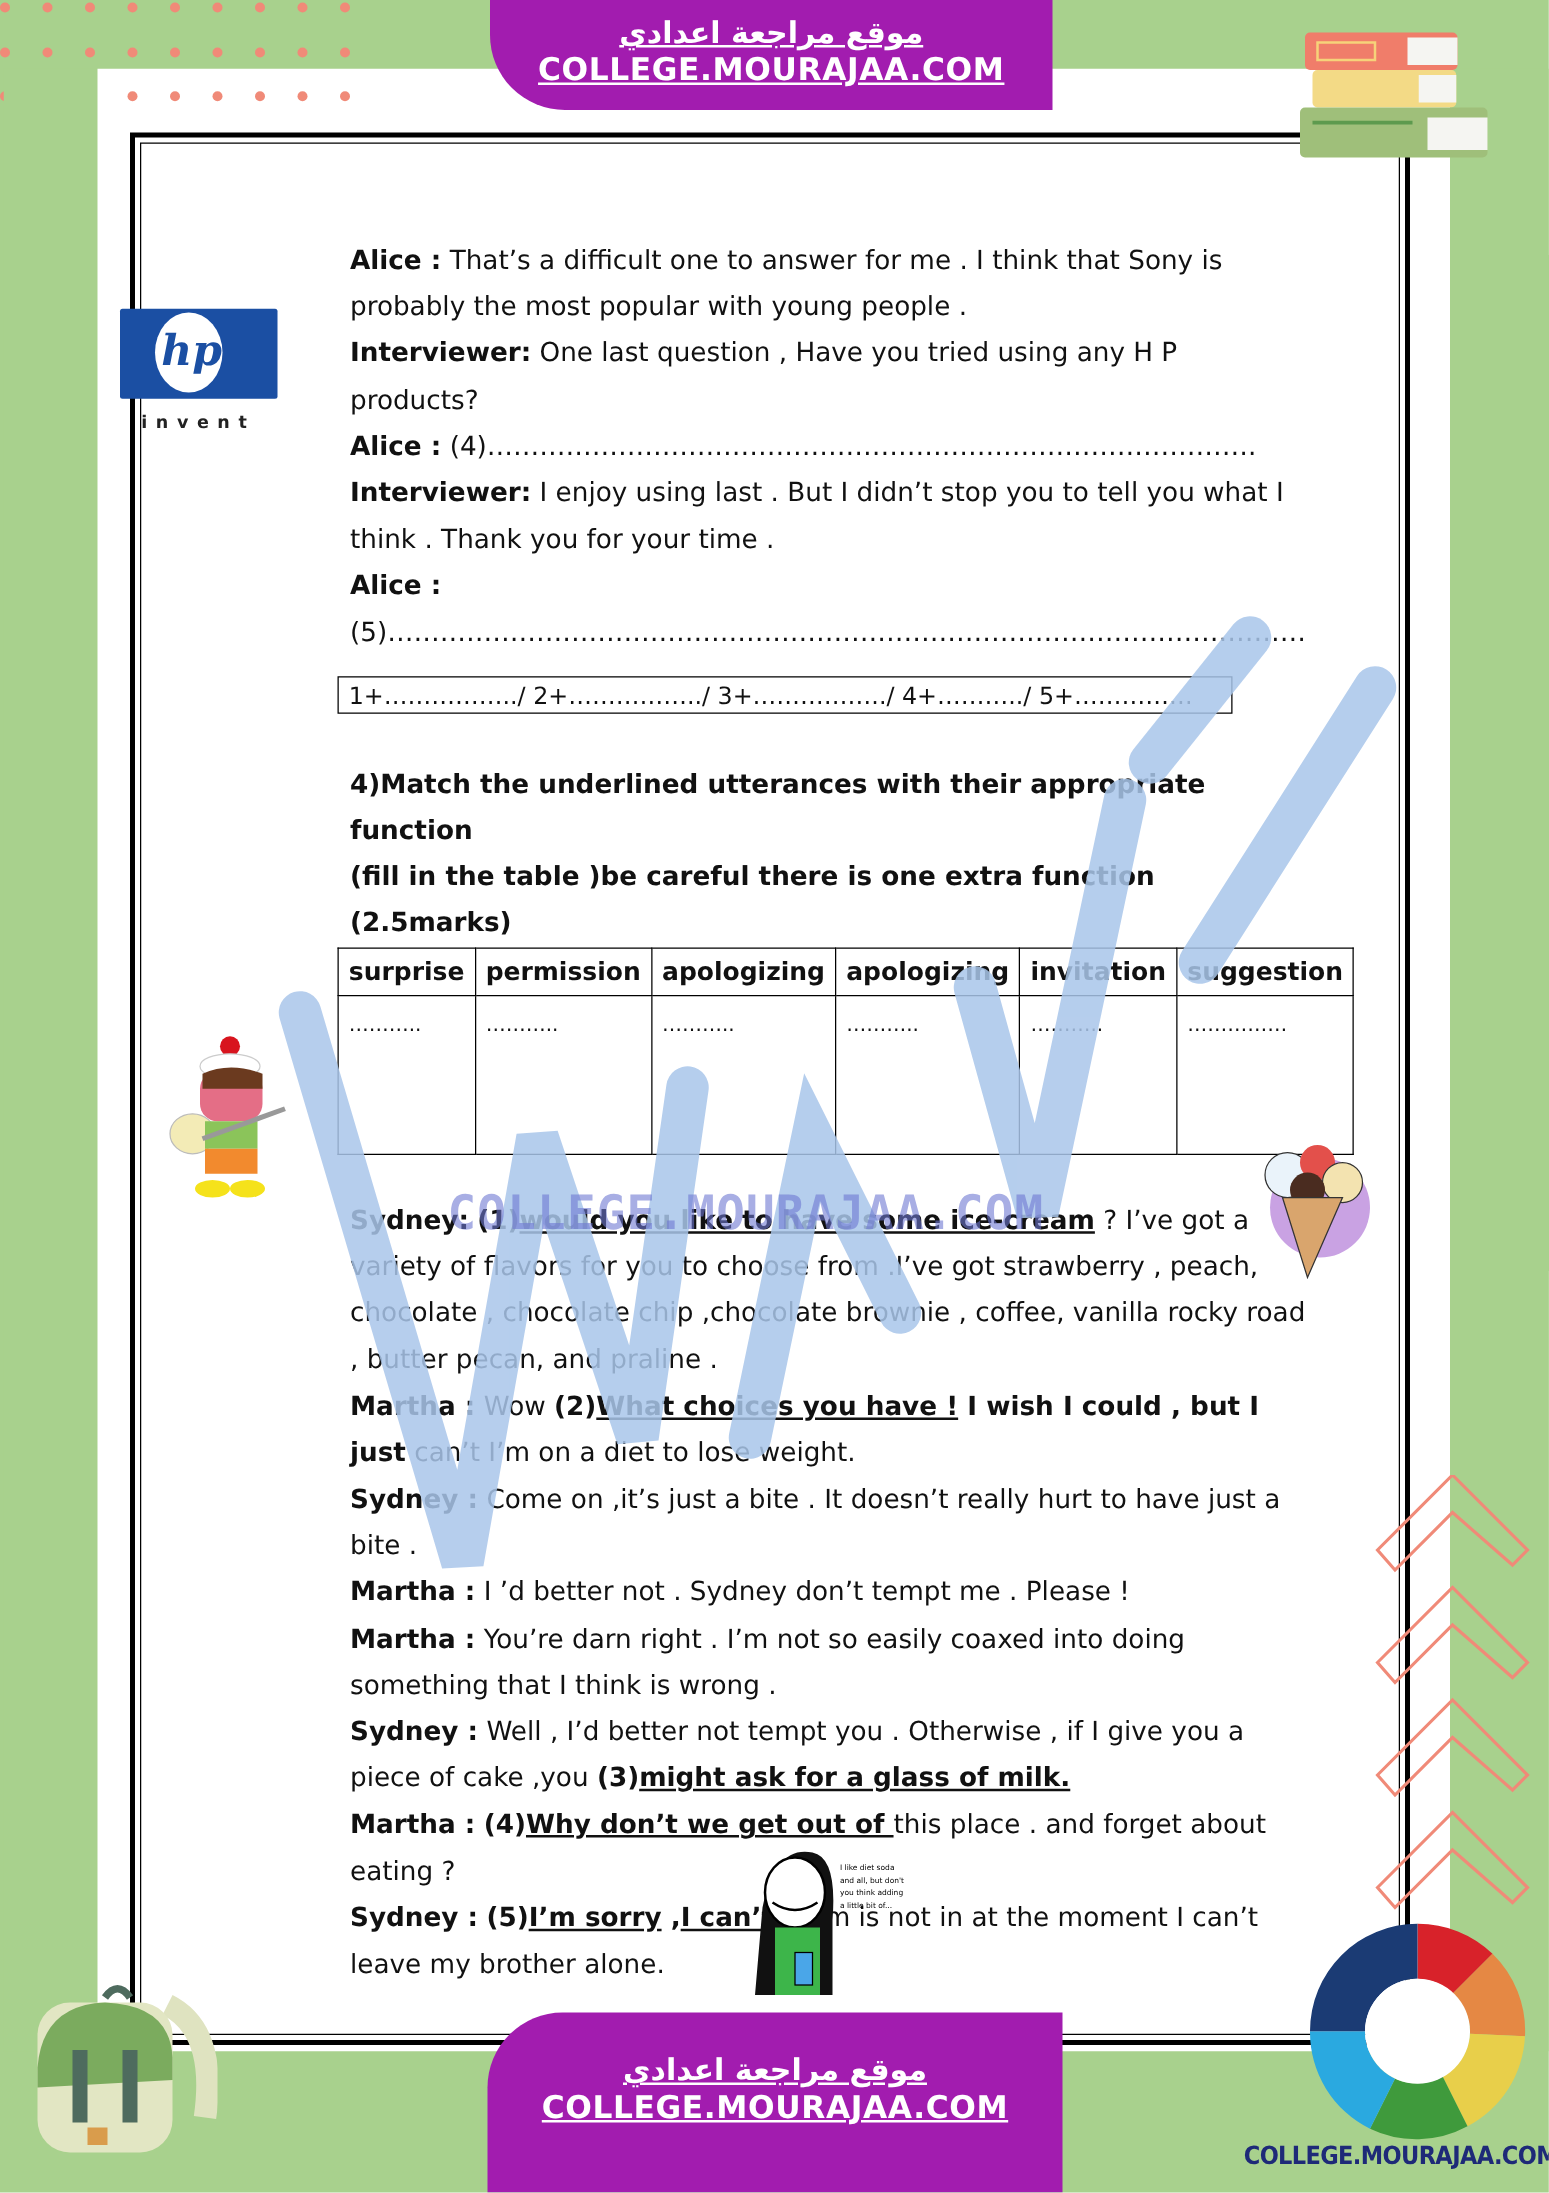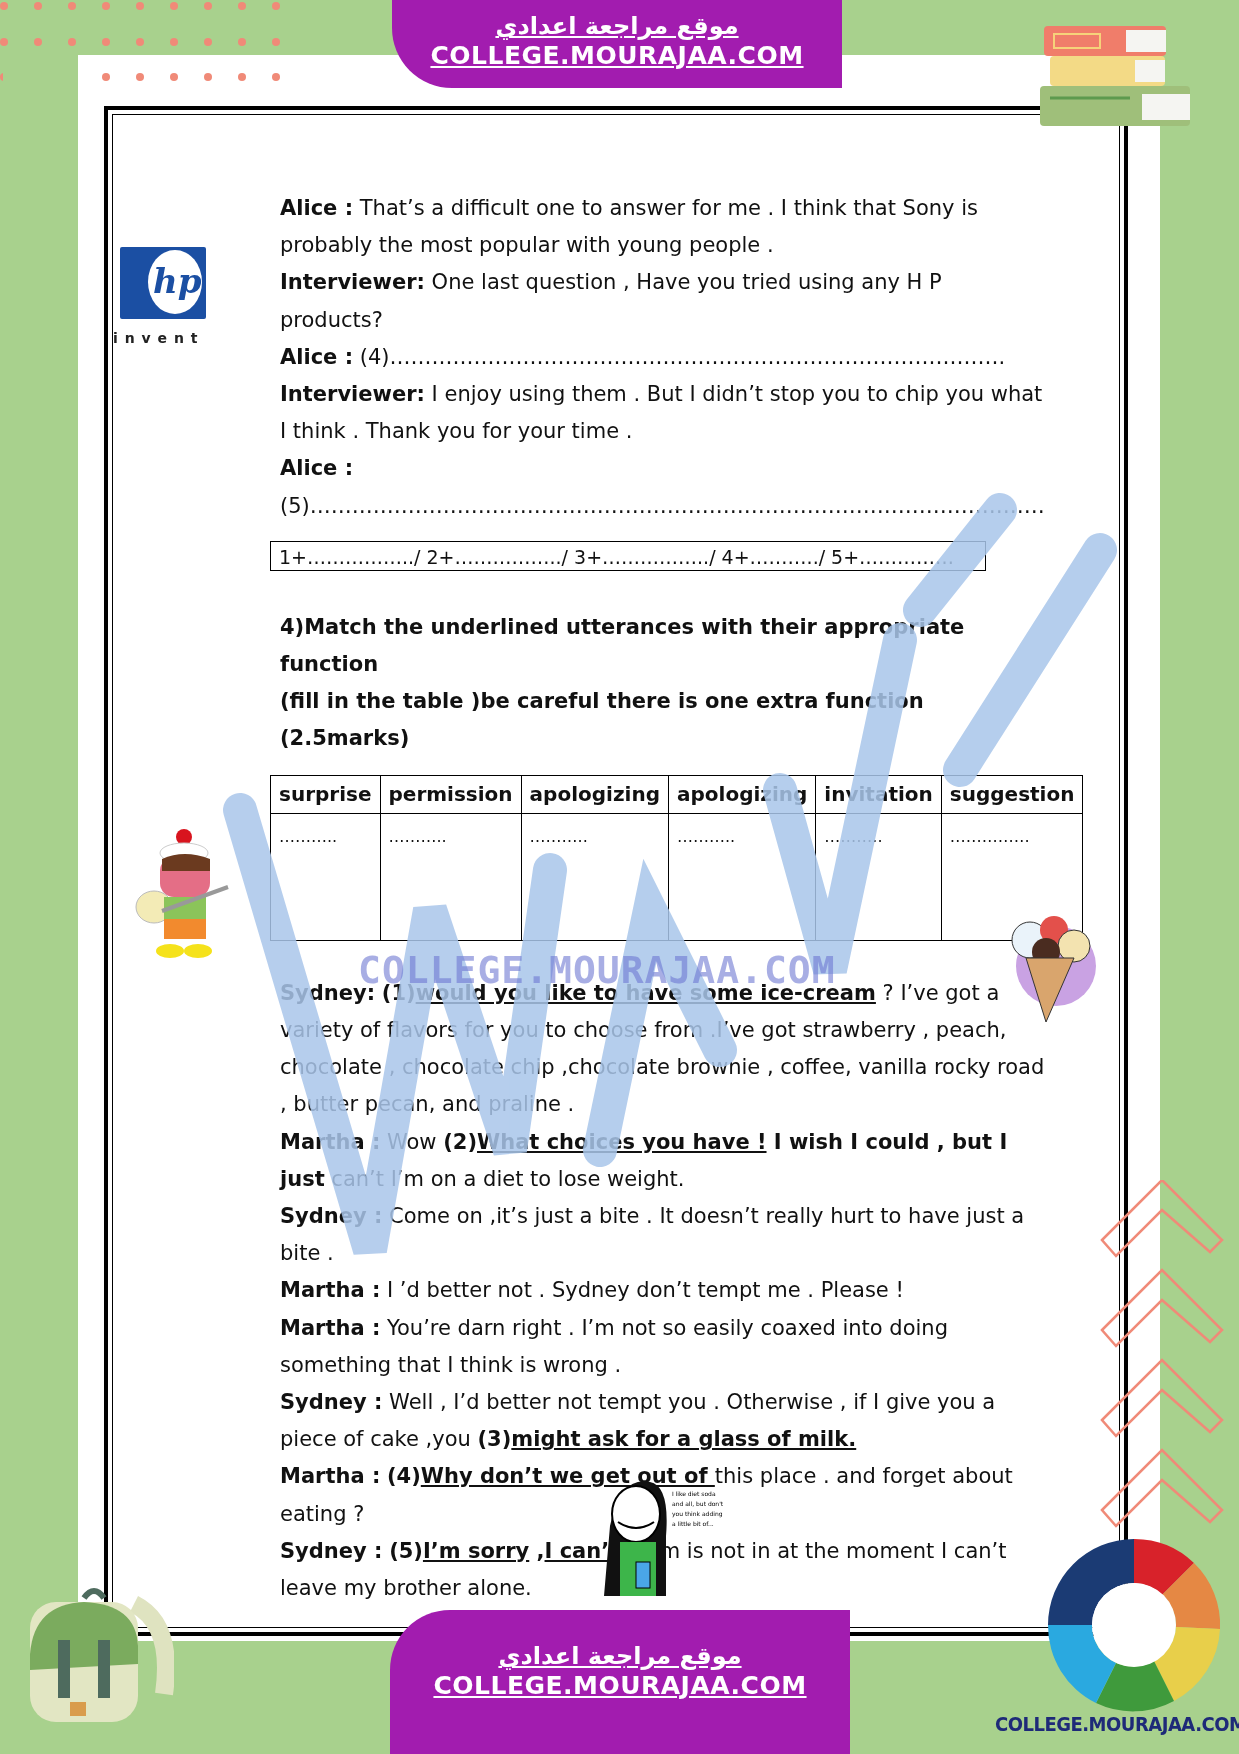--- a/index.html
+++ b/index.html
@@ -14,21 +14,21 @@
   .banner .en { font-size:25px; font-weight:bold; text-decoration:underline; letter-spacing:0.5px; }
   .banner-top .ar { margin-top:12px; }
   .banner-bottom .ar { margin-top:32px; }
   .frame-outer { position:absolute; left:104px; top:106px; width:1024px; height:1530px; border:4px solid #000; box-sizing:border-box; }
   .frame-inner { position:absolute; left:112px; top:114px; width:1008px; height:1514px; border:1.5px solid #000; box-sizing:border-box; }
   .content { position:absolute; left:280px; top:190px; width:770px; font-family:"DejaVu Sans", sans-serif; font-size:21px; line-height:37.2px; color:#111; }
   .spk { font-weight:bold; }
   .u { text-decoration:underline; font-weight:bold; }
   .answer-box { border:1.5px solid #000; width:716px; height:30px; line-height:30px; padding-left:8px; box-sizing:border-box; margin-left:-10px; font-size:19px; margin-top:16px; }
   .task { font-weight:bold; margin-top:38px; }
-  table.fn { border-collapse:collapse; margin-left:-10px; width:790px; margin-top:17px; font-size:20px; }
+  table.fn { border-collapse:collapse; margin-left:-10px; width:790px; margin-top:0; font-size:20px; }
   table.fn th { border:1.5px solid #000; font-weight:bold; text-align:left; padding:0 8px; height:34px; }
   table.fn td { border:1.5px solid #000; vertical-align:top; padding:4px 8px; height:118px; font-size:16px; }
   .dialog2 { margin-top:34px; }
   .wm-m { position:absolute; left:220px; top:490px; width:900px; height:820px; pointer-events:none; }
   .wm-text { position:absolute; left:358px; top:948px; font-size:38px; font-weight:bold; color:rgba(110,120,210,0.6); letter-spacing:1px; pointer-events:none; font-family:"DejaVu Sans Mono", monospace; }
   .logo-bottom-text { position:absolute; left:995px; top:1712px; font-size:20px; font-weight:bold; color:#1e2a78; font-family:"DejaVu Sans Condensed","DejaVu Sans", sans-serif; letter-spacing:-0.5px; }
   .pic { position:absolute; }
 </style>
 </head>
 <body>
@@ -85,32 +85,32 @@
   <rect x="4" y="4" width="122" height="30" rx="4" fill="#f07d6a"></rect>
   <rect x="86" y="8" width="40" height="22" fill="#f5f5f2"></rect>
   <rect x="14" y="12" width="46" height="14" fill="none" stroke="#f6d27a" stroke-width="2"></rect>
   <rect x="10" y="34" width="115" height="30" rx="4" fill="#f3da86"></rect>
   <rect x="95" y="38" width="30" height="22" fill="#f5f5f2"></rect>
   <rect x="0" y="64" width="150" height="40" rx="4" fill="#9fbf7a"></rect>
   <rect x="102" y="72" width="48" height="26" fill="#f5f5f2"></rect>
   <line x1="10" y1="76" x2="90" y2="76" stroke="#5d9a4e" stroke-width="3"></line>
 </svg>
 
-<div class="pic" style="left:120px;top:247px;width:86px;height:72px;background:#1b4fa3;border-radius:2px;">
+<div class="pic" style="left:96px;top:247px;width:126px;height:72px;background:#1b4fa3;border-radius:2px;">
   <div style="position:absolute;left:28px;top:3px;width:54px;height:64px;border-radius:50%;background:#fff;"></div>
   <div style="position:absolute;left:33px;top:14px;font-size:34px;font-weight:bold;font-style:italic;color:#1b4fa3;font-family:'DejaVu Serif',serif;">hp</div>
 </div>
 <div class="pic" style="left:113px;top:330px;font-size:14px;letter-spacing:1px;color:#222;font-weight:bold;">i n v e n t</div>
 
 <div class="content">
   <div>
     <div><span class="spk">Alice :</span><span> That’s a difficult one to answer for me . I think that Sony is probably the most popular with young people .</span></div>
     <div><span class="spk">Interviewer:</span><span> One last question , Have you tried using any H P products?</span></div>
     <div><span class="spk">Alice :</span><span> (4)…………………………………………………………………………….</span></div>
-    <div><span class="spk">Interviewer:</span><span> I enjoy using them . But I didn’t stop you to chip you what I think . Thank you for your time .</span></div>
+    <div><span class="spk">Interviewer:</span><span> I enjoy using last . But I didn’t stop you to tell you what I think . Thank you for your time .</span></div>
     <div><span class="spk">Alice :</span><span> (5)……………………………………………………………………………………………</span></div>
     <div class="answer-box">1+……………../ 2+……………../ 3+……………../ 4+………../ 5+……………</div>
   </div>
 
   <div class="task">
     <div>4)Match the underlined utterances with their appropriate function</div>
     <div>(fill in the table )be careful there is one extra function (2.5marks)</div>
   </div>
 
   <table class="fn">

